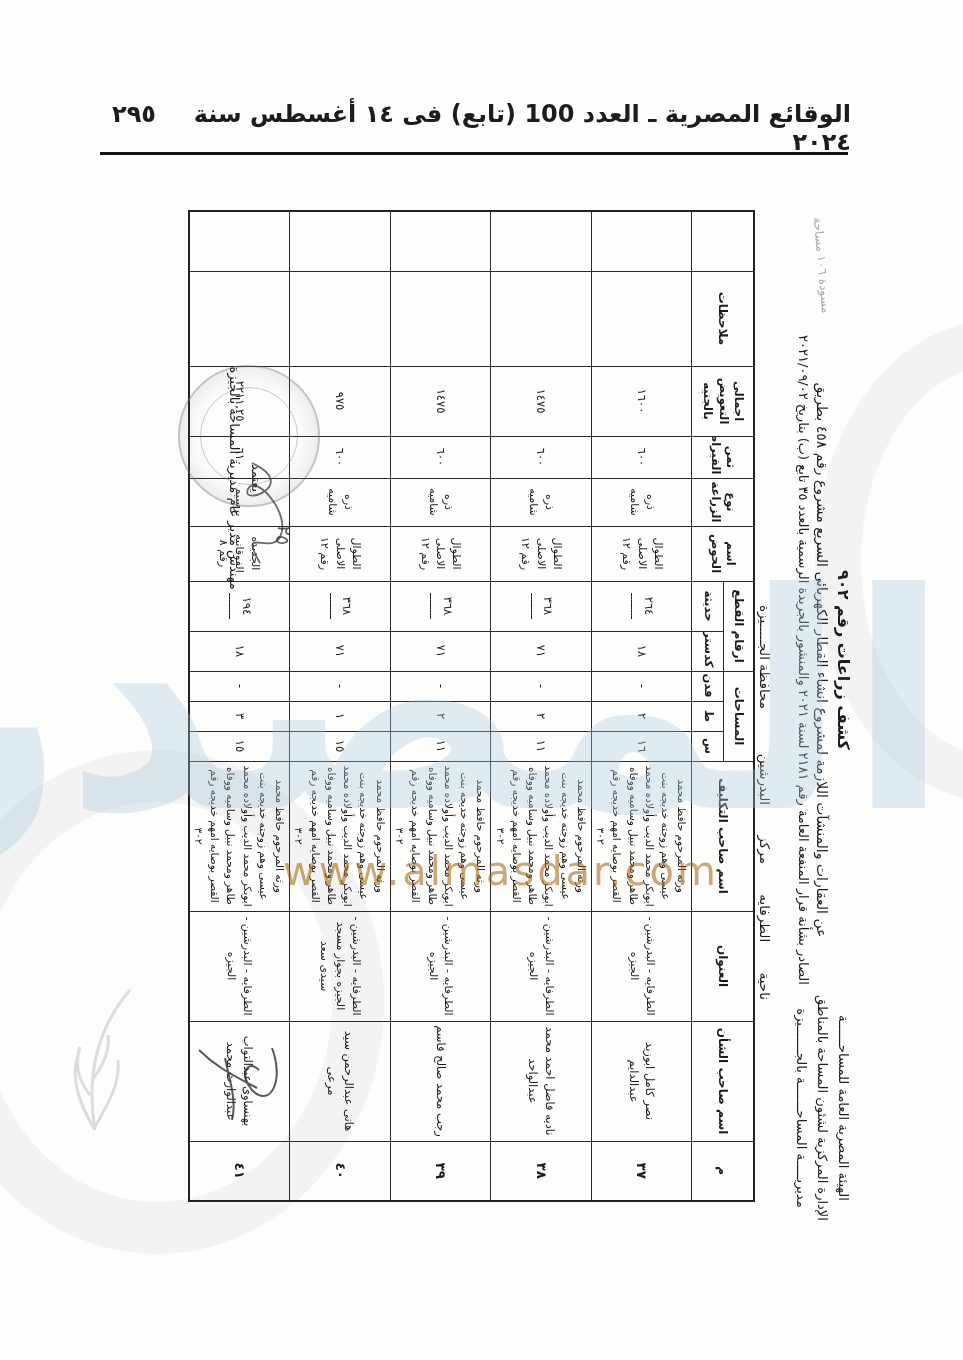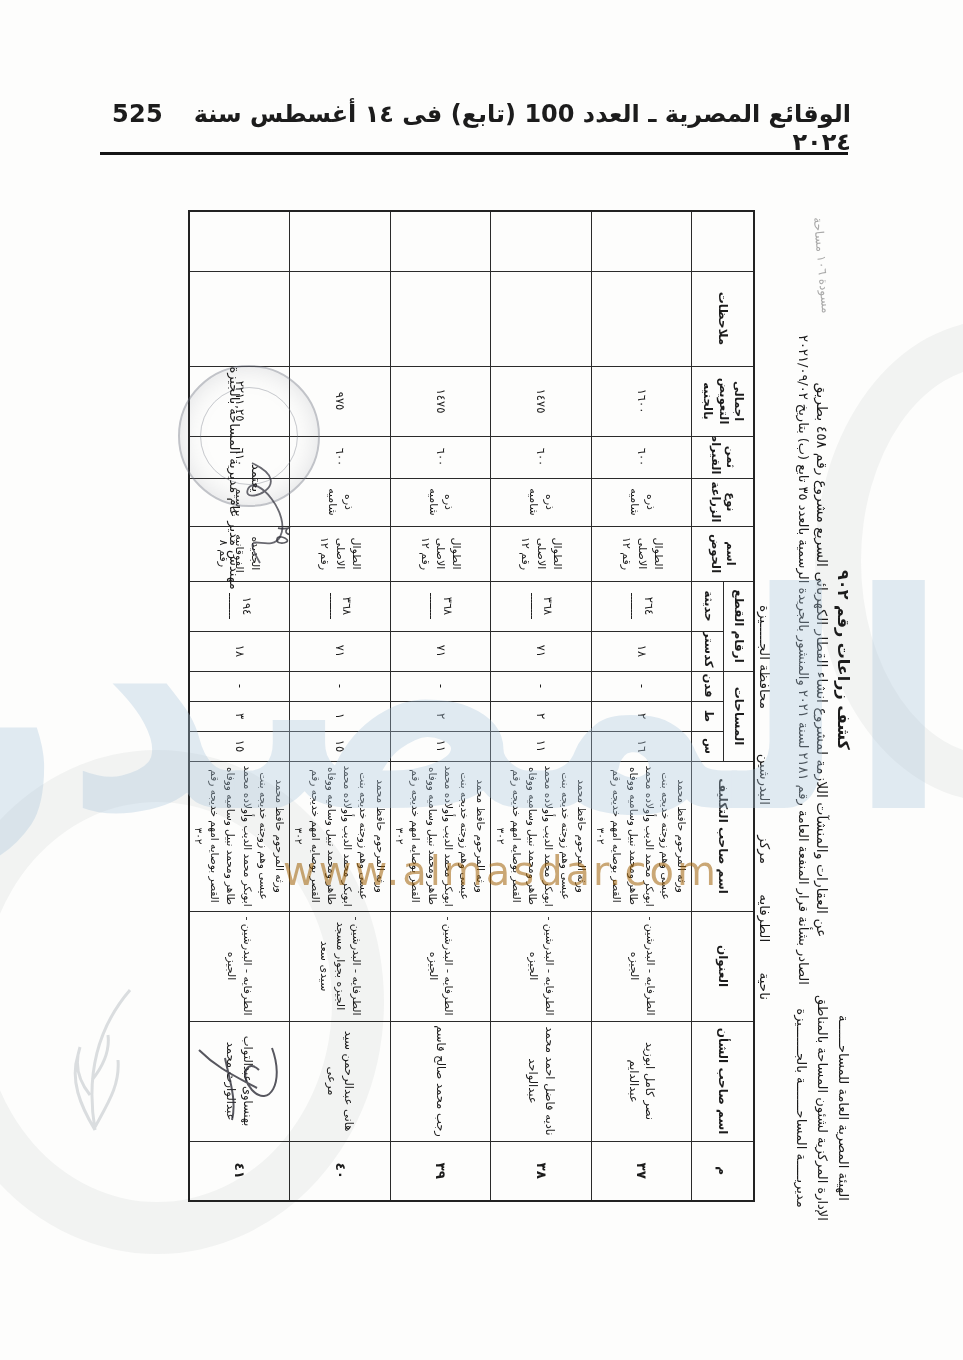--- a/index.html
+++ b/index.html
@@ -80,21 +80,21 @@
   <div class="wm-arc2"></div>
   <div class="wm-masdar">المصدر</div>
   <div class="wm-url">www.almasdar.com</div>
   <svg class="wm-feather" width="95" height="150" viewBox="0 0 95 150">
     <path d="M70,5 C40,40 25,85 35,145 M35,145 C20,120 10,95 18,70 M35,142 C48,118 60,100 58,75
              M30,110 C18,95 14,80 20,62 M32,95 C44,80 50,66 48,50" fill="none" stroke="#9aa3ab" stroke-width="3"></path>
   </svg>
 
   <div class="gz-header">
     <span>الوقائع المصرية ـ العدد 100 (تابع) فى ١٤ أغسطس سنة ٢٠٢٤</span>
-    <span>525</span>
+    <span>٢٩٥</span>
   </div>
   <div class="gz-rule"></div>
 
   <div class="sheet">
 
     <div class="draft-note">مسودة ١٠٦ مساحة</div>
 
     <div class="agency">
       <div>الهيئة المصرية العامة للمساحــــــة</div>
       <div>الإدارة المركزية لشئون المساحة بالمناطق</div>

